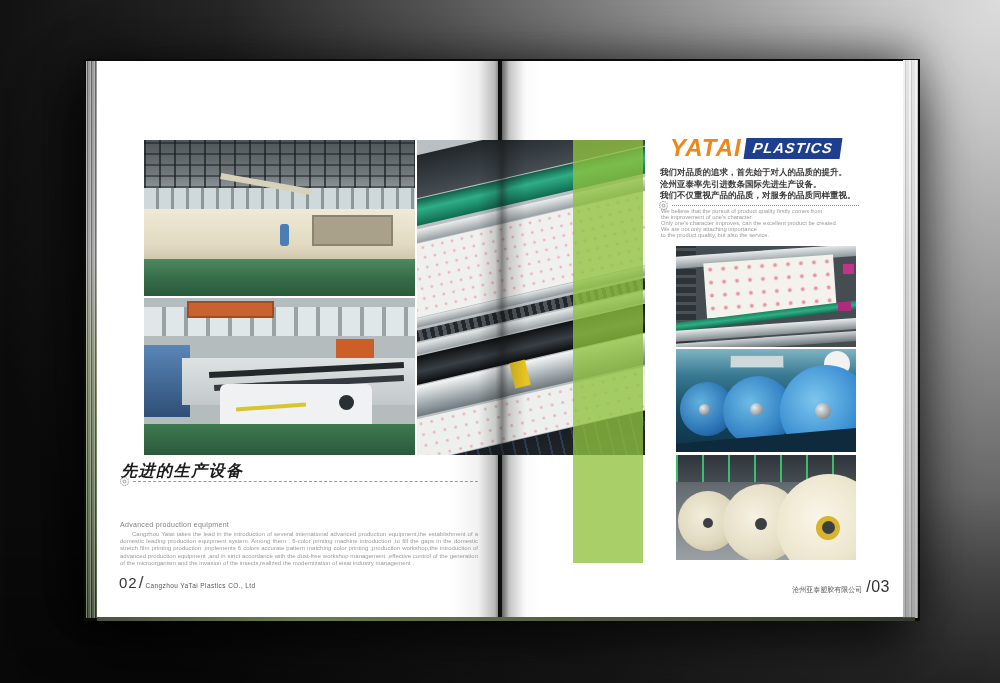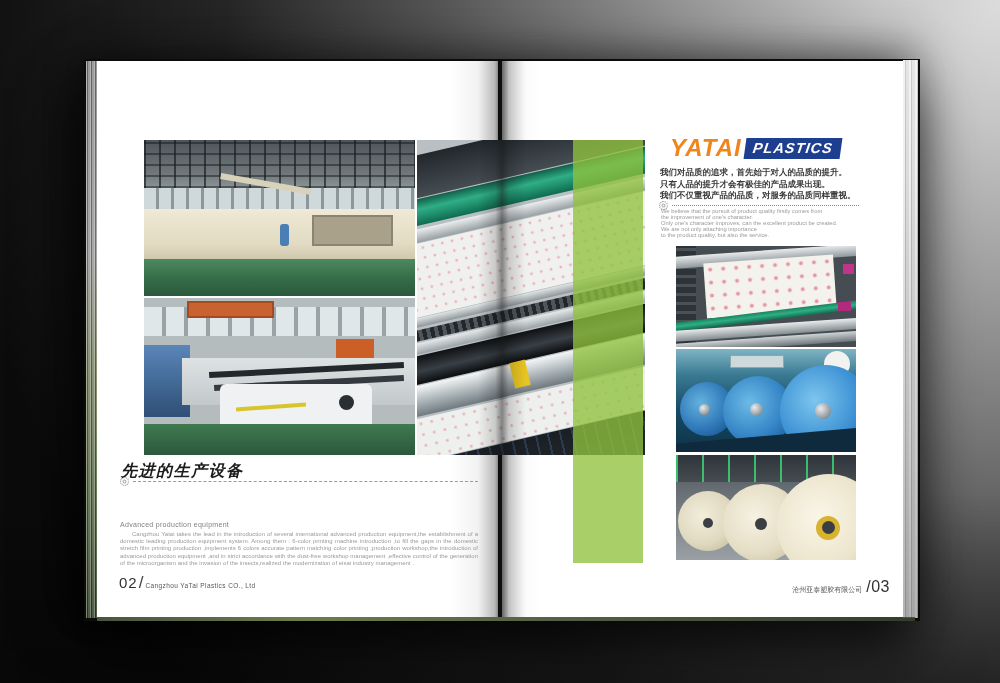--- a/index.html
+++ b/index.html
@@ -273,21 +273,21 @@
   </div>
 
   <div class="abs logo">
     <span class="logo-yatai">YATAI</span>
     <span class="logo-box">
       <span class="logo-plastics">PLASTICS</span>
     </span>
   </div>
   <div class="abs rp-cn">
     <div>我们对品质的追求，首先始于对人的品质的提升。</div>
-    <div>只有人品的提升才会有极佳的产品成果出现。</div>
+    <div>沧州亚泰率先引进数条国际先进生产设备。</div>
     <div>我们不仅重视产品的品质，对服务的品质同样重视。</div>
   </div>
   <div class="abs rule-row rp-rule">
     <span class="ornament"></span>
     <span class="dot-line"></span>
   </div>
   <div class="abs rp-en">
     <div>We believe that the pursuit of product quality firstly comes from</div>
     <div>the improvement of one's character.</div>
     <div>Only one's character improves, can the excellent product be created.</div>

